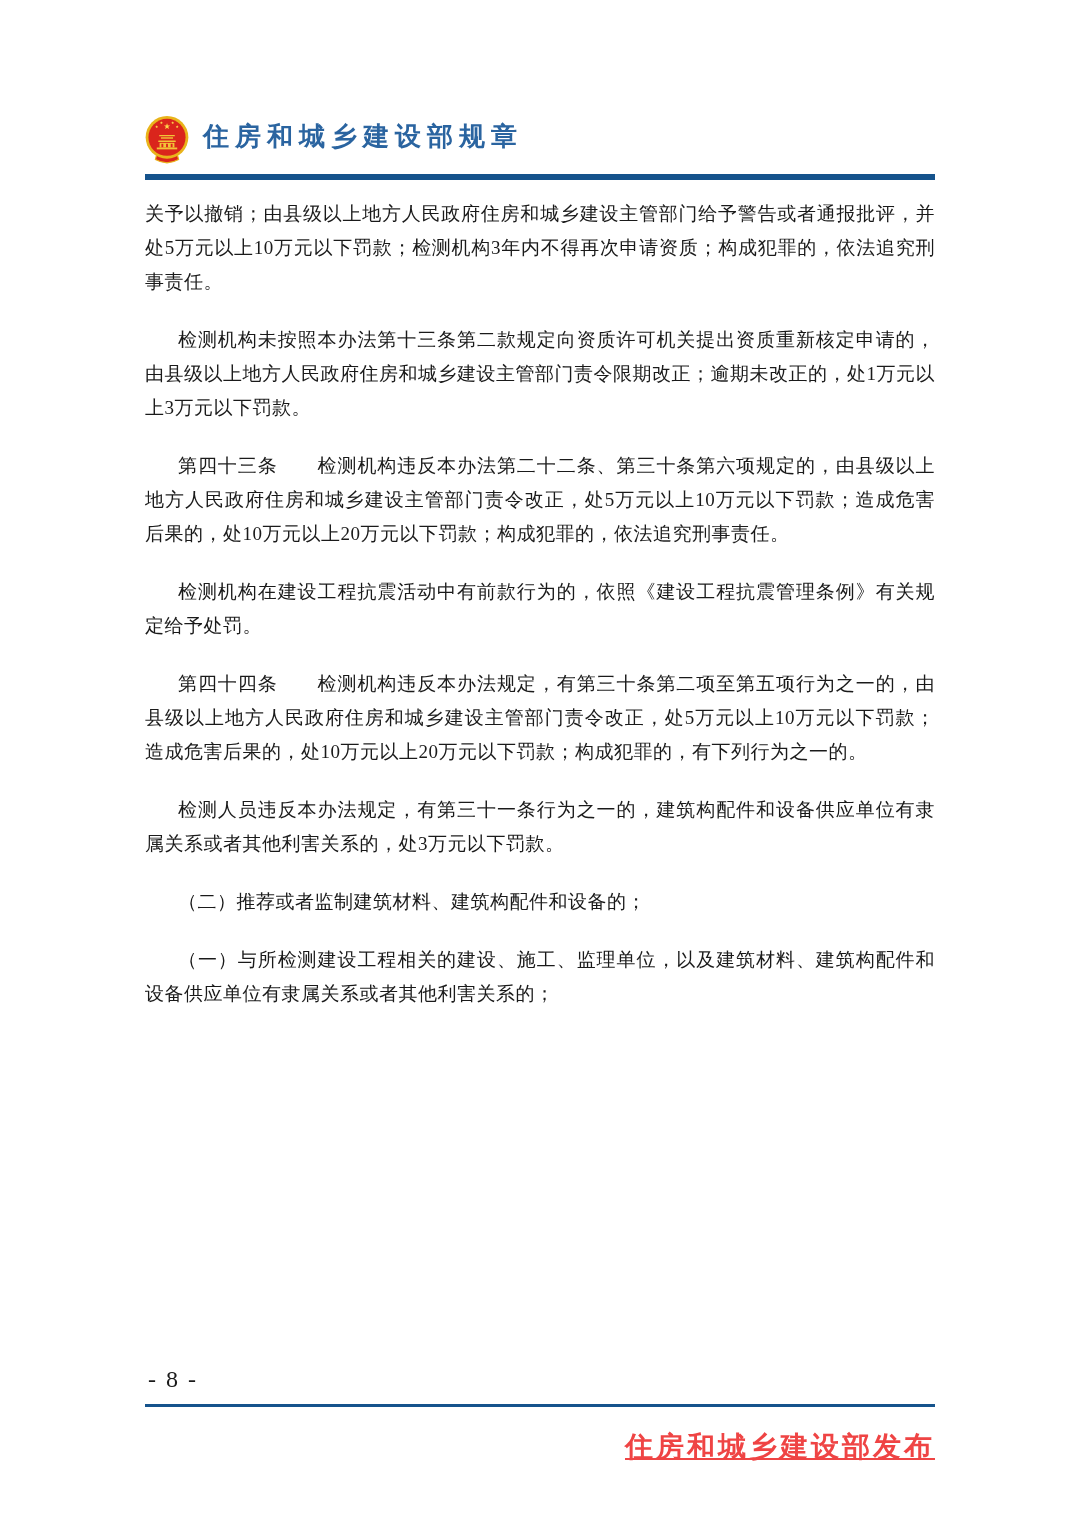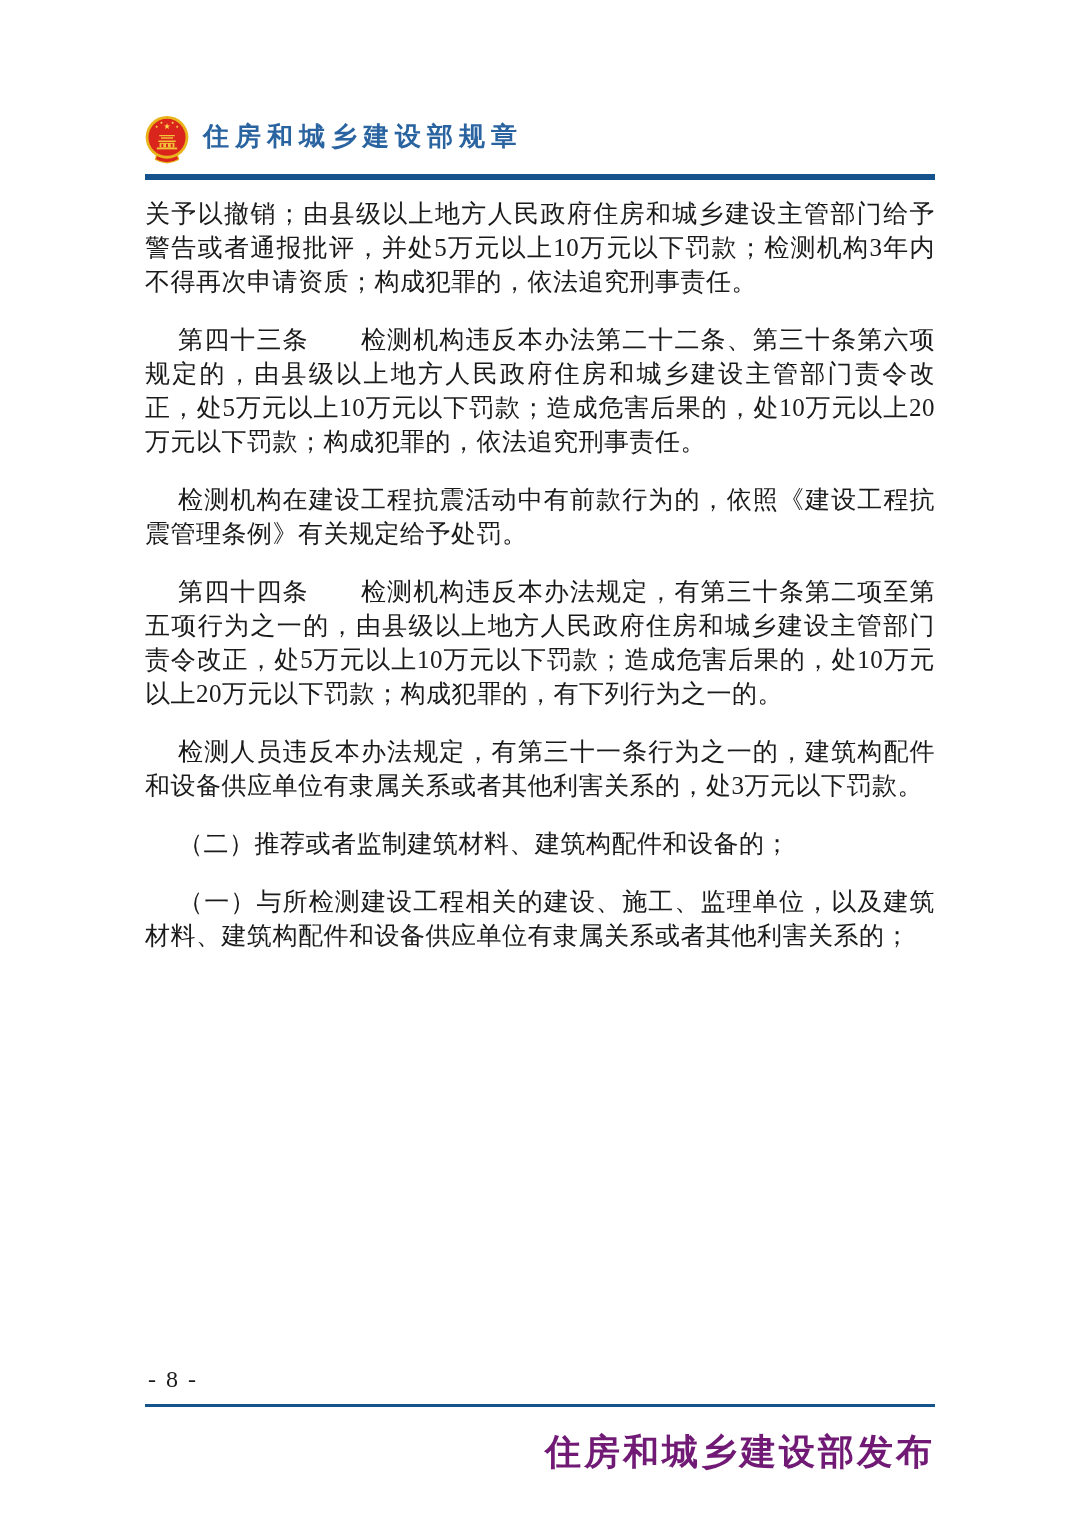--- a/index.html
+++ b/index.html
@@ -25,41 +25,41 @@
   .header-rule{
     position:absolute;left:145px;top:174px;
     width:790px;height:6px;background:#15538c;
   }
   
   .body-text{
     position:absolute;left:145px;top:197px;width:790px;
   }
   .body-text p{
     margin:0 0 24px 0;
-    font-size:25px;
+    font-size:19px;
     line-height:34px;
     text-align:justify;
     text-indent:33px;
     letter-spacing:0.5px;
   }
   .body-text p.continuation{text-indent:0;}
   
   .page-number{
     position:absolute;left:148px;top:1366px;
     font-size:24px;color:#1a1a1a;letter-spacing:2px;
   }
   .footer-rule{
     position:absolute;left:145px;top:1404px;
     width:790px;height:3px;background:#15538c;
   }
   .footer-publisher{
     position:absolute;right:145px;top:1428px;
-    font-size:36px;font-weight:600;
+    font-size:28px;font-weight:600;
     letter-spacing:3px;
-    color:#701a75;white-space:nowrap;
+    color:#ef4444;white-space:nowrap;text-decoration:underline;
   }
 </style>
 </head>
 <body>
 
 <div class="page">
 
   <div class="header">
     <span class="emblem">
       <svg viewBox="0 0 100 112" width="48" height="52" aria-hidden="true">
@@ -84,20 +84,21 @@
         <rect x="58" y="62" width="4" height="8" fill="#da251c"></rect>
         <rect x="28" y="70" width="44" height="4" fill="#f2c437"></rect>
       </svg>
     </span>
     <div class="header-title">住房和城乡建设部规章</div>
   </div>
   <div class="header-rule"></div>
 
   <div class="body-text">
     <p class="continuation">关予以撤销；由县级以上地方人民政府住房和城乡建设主管部门给予警告或者通报批评，并处5万元以上10万元以下罚款；检测机构3年内不得再次申请资质；构成犯罪的，依法追究刑事责任。</p>
+    <p>检测机构未按照本办法第十三条第二款规定向资质许可机关提出资质重新核定申请的，由县级以上地方人民政府住房和城乡建设主管部门责令限期改正；逾期未改正的，处1万元以上3万元以下罚款。</p>
     <p>第四十三条　　检测机构违反本办法第二十二条、第三十条第六项规定的，由县级以上地方人民政府住房和城乡建设主管部门责令改正，处5万元以上10万元以下罚款；造成危害后果的，处10万元以上20万元以下罚款；构成犯罪的，依法追究刑事责任。</p>
     <p>检测机构在建设工程抗震活动中有前款行为的，依照《建设工程抗震管理条例》有关规定给予处罚。</p>
     <p>第四十四条　　检测机构违反本办法规定，有第三十条第二项至第五项行为之一的，由县级以上地方人民政府住房和城乡建设主管部门责令改正，处5万元以上10万元以下罚款；造成危害后果的，处10万元以上20万元以下罚款；构成犯罪的，有下列行为之一的。</p>
     <p>检测人员违反本办法规定，有第三十一条行为之一的，建筑构配件和设备供应单位有隶属关系或者其他利害关系的，处3万元以下罚款。</p>
     <p>（二）推荐或者监制建筑材料、建筑构配件和设备的；</p>
     <p>（一）与所检测建设工程相关的建设、施工、监理单位，以及建筑材料、建筑构配件和设备供应单位有隶属关系或者其他利害关系的；</p>
   </div>
 
   <div class="page-number">- 8 -</div>
   <div class="footer-rule"></div>

